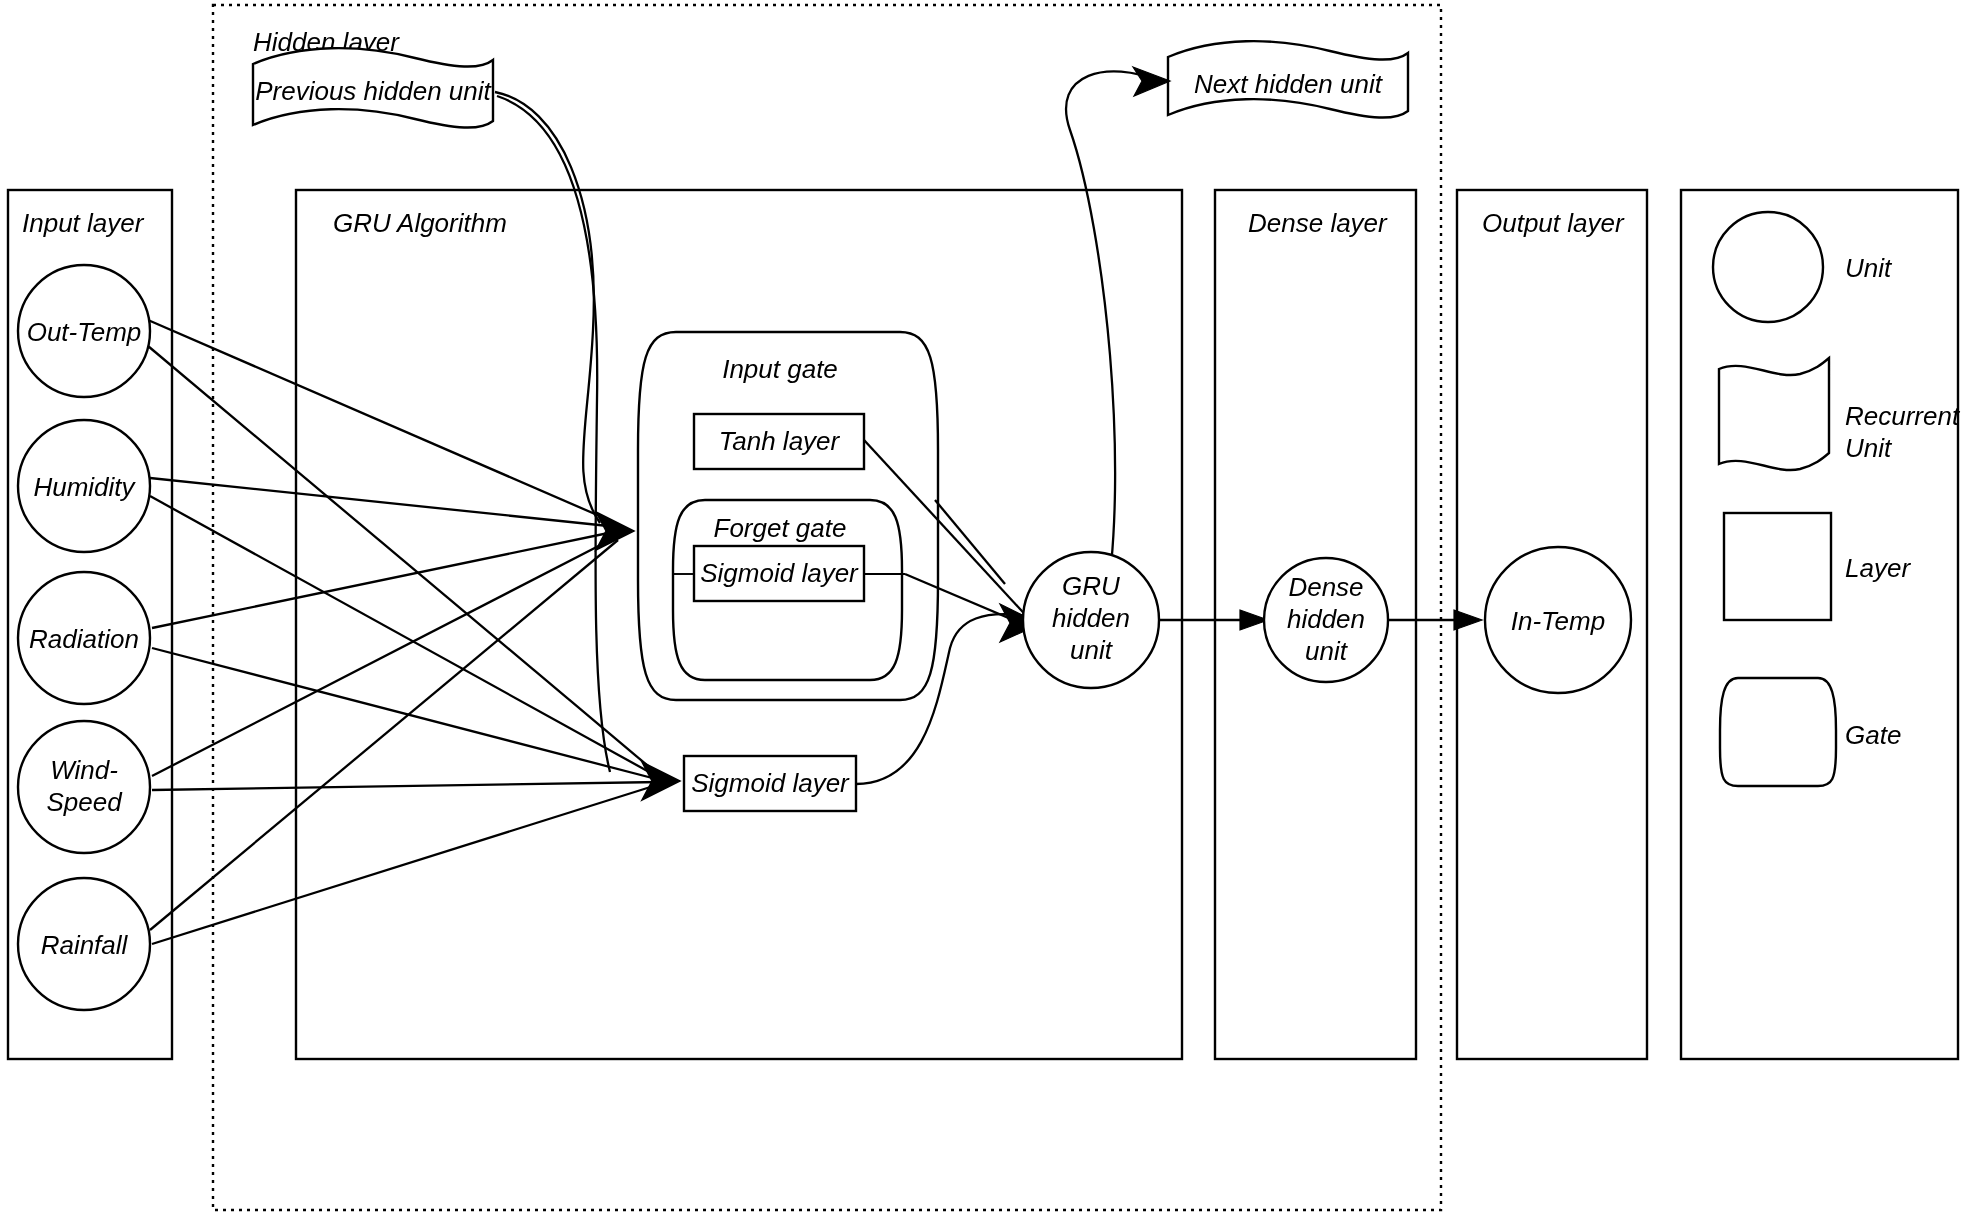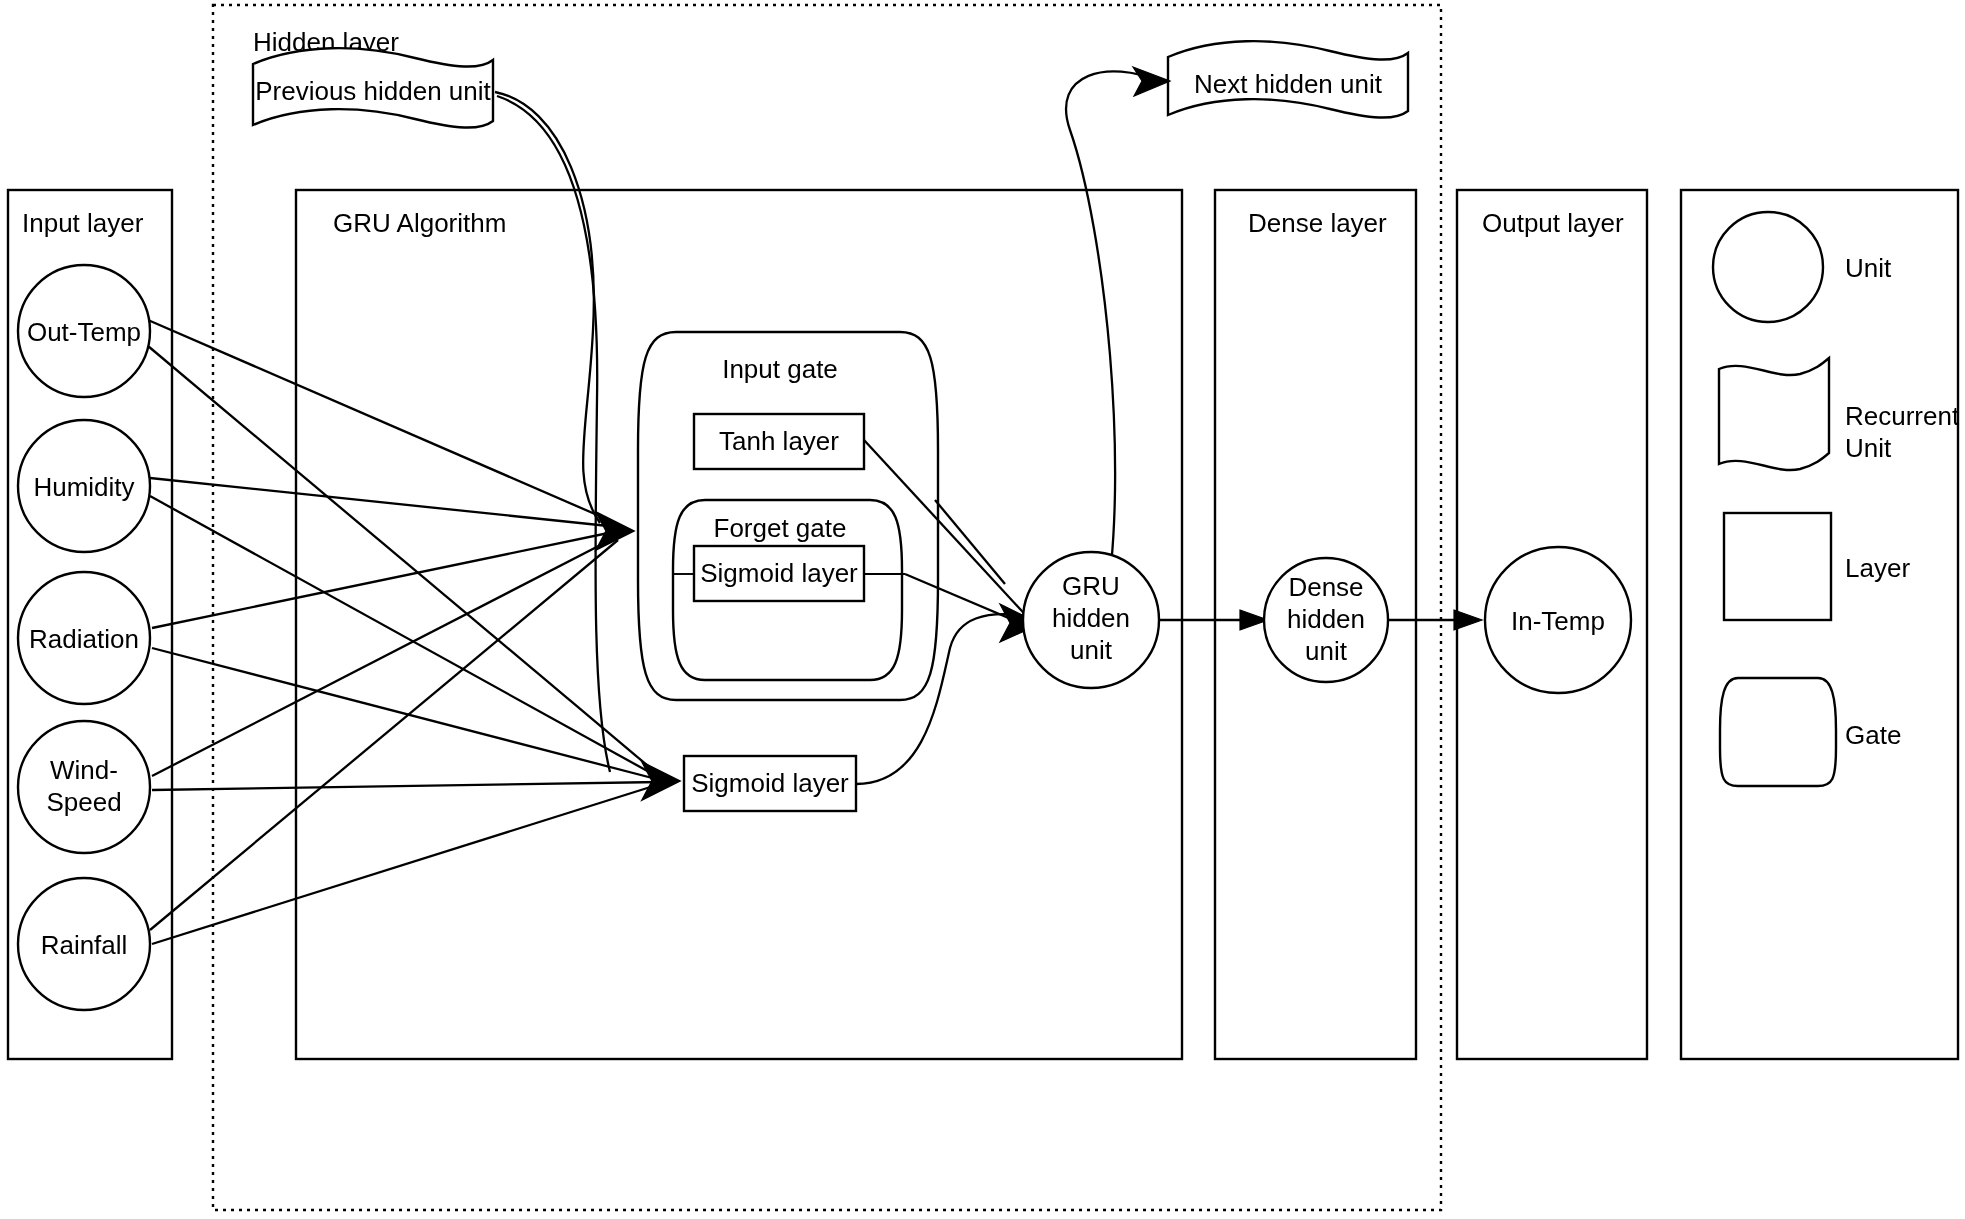--- a/index.html
+++ b/index.html
@@ -9,20 +9,21 @@
   }
   body {
     font-family: "Liberation Sans", sans-serif;
   }
   #stage {
     position: relative;
     width: 1965px;
     height: 1219px;
     background: #ffffff;
     overflow: hidden;
+    font-style: italic;
   }
   #diagram-svg {
     position: absolute;
     left: 0;
     top: 0;
     width: 1965px;
     height: 1219px;
   }
   .stroke-thin {
     fill: none;

